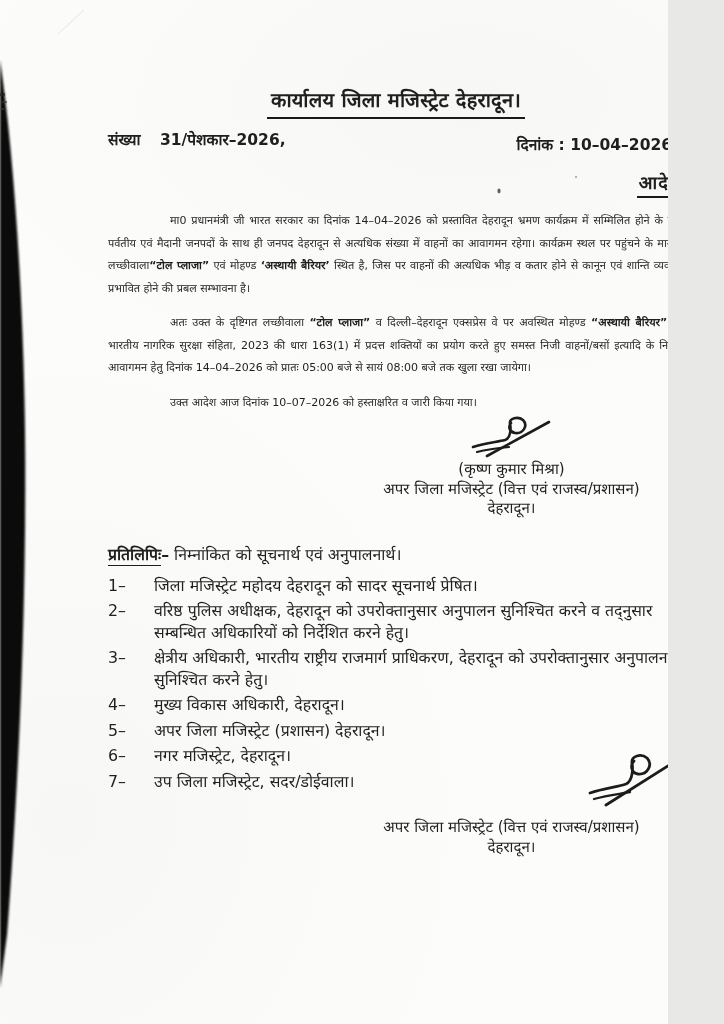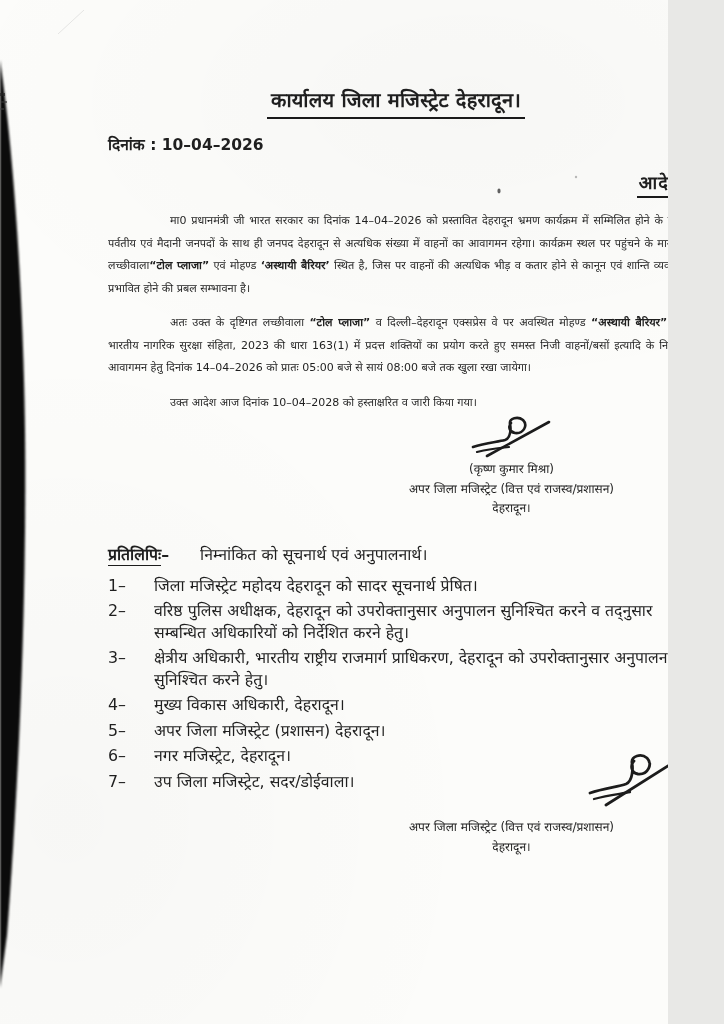--- a/index.html
+++ b/index.html
@@ -25,28 +25,28 @@
   .refrow{margin-top:9px;display:flex;justify-content:space-between;align-items:flex-start;font-size:15.5px;font-weight:700;}
   .refrow .label{margin-right:14px;font-weight:700;}
   .refright{margin-top:5px;margin-right:12px;}
   .order-head{margin-top:15px;text-align:right;}
   .order-head span{display:inline-block;font-size:18px;font-weight:700;letter-spacing:1px;border-bottom:2px solid #1a1a1a;padding:0 2px 2px 2px;}
   .para{
     margin:12px 0 0 0;font-size:11px;line-height:22.5px;
     text-align:justify;text-indent:62px;font-weight:400;
   }
   .para .b{font-weight:700;}
-  .sig-block{position:relative;width:345px;margin:2px 0 0 auto;text-align:center;font-size:12px;line-height:19.5px;}
+  .sig-block{position:relative;width:345px;margin:2px 0 0 auto;text-align:center;font-size:15px;line-height:19.5px;}
   .sig-scribble{display:block;margin:0 auto -2px auto;}
   .sig-name{margin-top:2px;}
   .copies{margin-top:24px;}
   .copies-head{font-size:15.8px;}
   .copies-label{font-weight:700;}
   .copies-label .u{border-bottom:1.8px solid #1c1c1c;padding-bottom:1px;}
-  .copies-intro{margin-left:26px;}
+  .copies-intro{}
   .copy-list{margin-top:10px;}
   .copy-item{display:flex;font-size:15.8px;line-height:21.5px;margin-top:4px;}
   .copy-num{flex:0 0 46px;}
   .copy-text{flex:1;padding-right:4px;}
   .sig-block2{margin-top:26px;}
   .sig-block2 .sig-abs{position:absolute;right:6px;top:-66px;}
   .stroke{fill:none;stroke:#1c1c1c;stroke-linecap:round;}
 </style>
 </head>
 <body>
@@ -68,35 +68,39 @@
   </svg>
 
   <div class="content">
 
     <div class="center title-line">
       <span class="title">कार्यालय जिला मजिस्ट्रेट देहरादून।</span>
     </div>
 
 
     <div class="refrow">
+      <div>
+        <span class="label">संख्या</span>
+        <span>31/पेशकार–2026,</span>
+      </div>
       <div class="refright">
         <span>दिनांक :</span>
         <span>10–04–2026</span>
       </div>
     </div>
 
     <div class="order-head">
       <span>आदेश</span>
     </div>
 
     <p class="para"><span>मा0 प्रधानमंत्री जी भारत सरकार का दिनांक 14–04–2026 को प्रस्तावित देहरादून भ्रमण कार्यक्रम में सम्मिलित होने के लिए पर्वतीय एवं मैदानी जनपदों के साथ ही जनपद देहरादून से अत्यधिक संख्या में वाहनों का आवागमन रहेगा। कार्यक्रम स्थल पर पहुंचने के मार्ग में लच्छीवाला</span><span class="b">“टोल प्लाजा”</span><span> एवं मोहण्ड </span><span class="b">‘अस्थायी बैरियर’</span><span> स्थित है, जिस पर वाहनों की अत्यधिक भीड़ व कतार होने से कानून एवं शान्ति व्यवस्था प्रभावित होने की प्रबल सम्भावना है।</span></p>
 
     <p class="para"><span>अतः उक्त के दृष्टिगत लच्छीवाला </span><span class="b">“टोल प्लाजा”</span><span> व दिल्ली–देहरादून एक्सप्रेस वे पर अवस्थित मोहण्ड </span><span class="b">“अस्थायी बैरियर”</span><span> को भारतीय नागरिक सुरक्षा संहिता, 2023 की धारा 163(1) में प्रदत्त शक्तियों का प्रयोग करते हुए समस्त निजी वाहनों/बसों इत्यादि के निर्बाध आवागमन हेतु दिनांक 14–04–2026 को प्रातः 05:00 बजे से सायं 08:00 बजे तक खुला रखा जायेगा।</span></p>
 
-    <p class="para">उक्त आदेश आज दिनांक 10–04–2028 को हस्ताक्षरित व जारी किया गया।</p>
+    <p class="para">उक्त आदेश आज दिनांक 10–07–2026 को हस्ताक्षरित व जारी किया गया।</p>
 
     <div class="sig-block">
       <svg class="sig-scribble" width="86" height="44" viewBox="0 0 86 44">
         <path class="stroke" stroke-width="2.6" d="M4,31 C16,27 28,26 36,24 C42,22 42,12 41,8 C40,2 49,0 54,4 C59,9 55,18 46,17 C40,16 39,10 42,7"></path>
         <path class="stroke" stroke-width="2.6" d="M18,40 L80,6"></path>
         <path class="stroke" stroke-width="2.2" d="M8,36 C20,33 30,32 40,31"></path>
       </svg>
       <div class="sig-name">(कृष्ण कुमार मिश्रा)</div>
       <div>अपर जिला मजिस्ट्रेट (वित्त एवं राजस्व/प्रशासन)</div>
       <div>देहरादून।</div>

